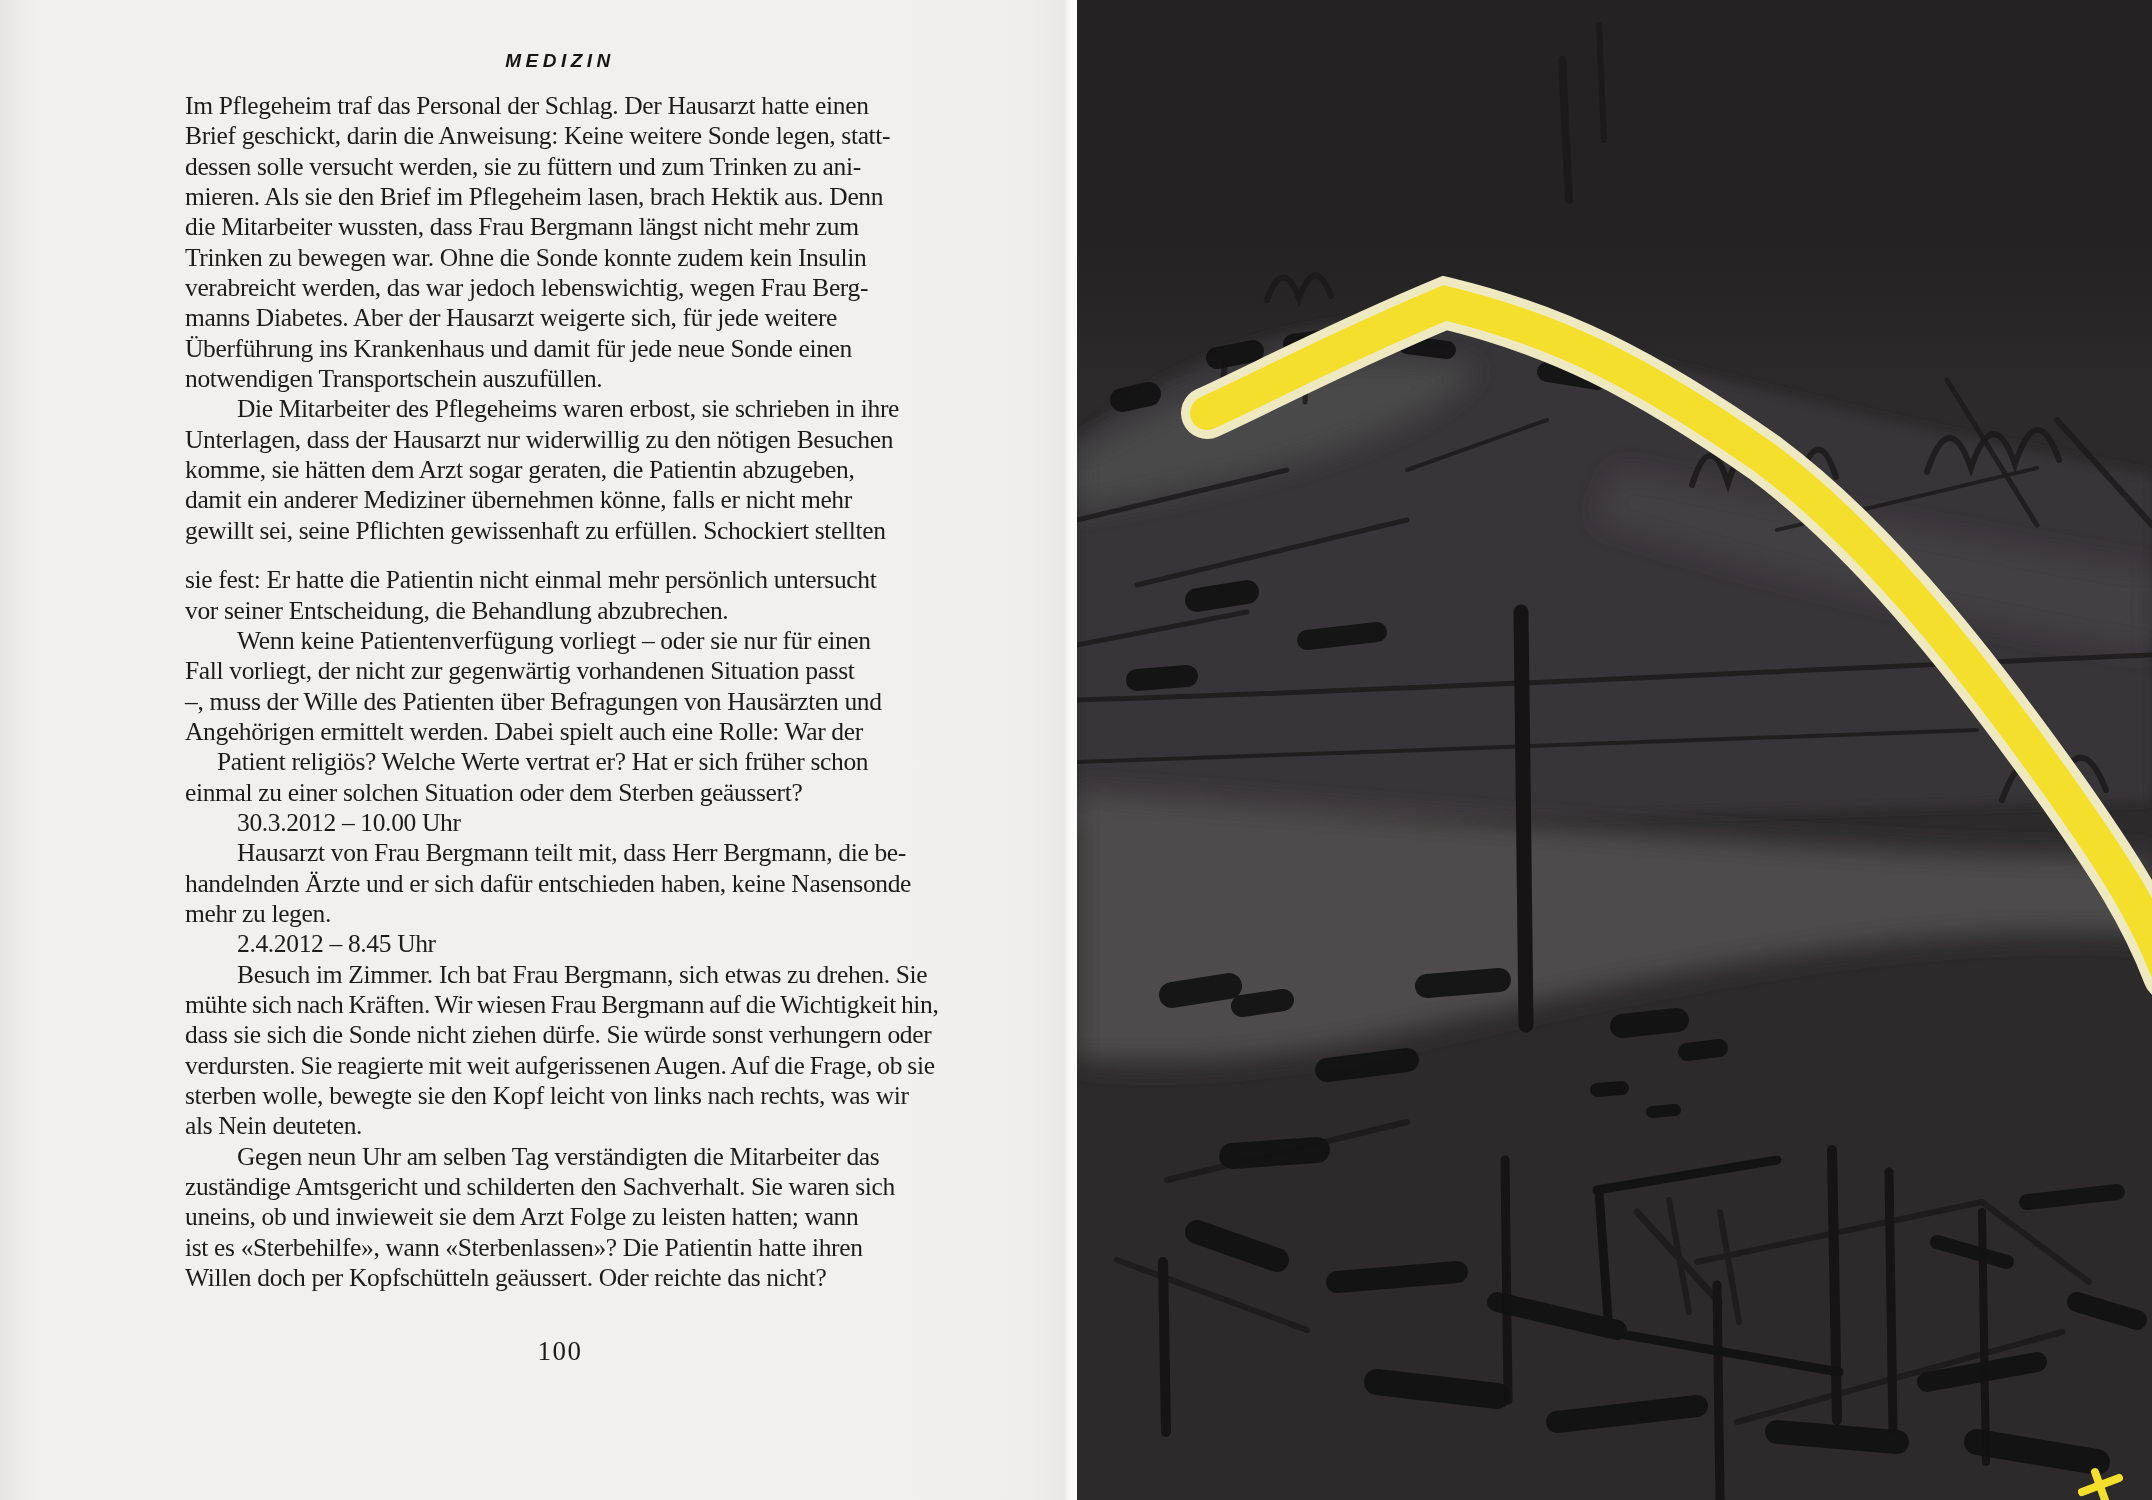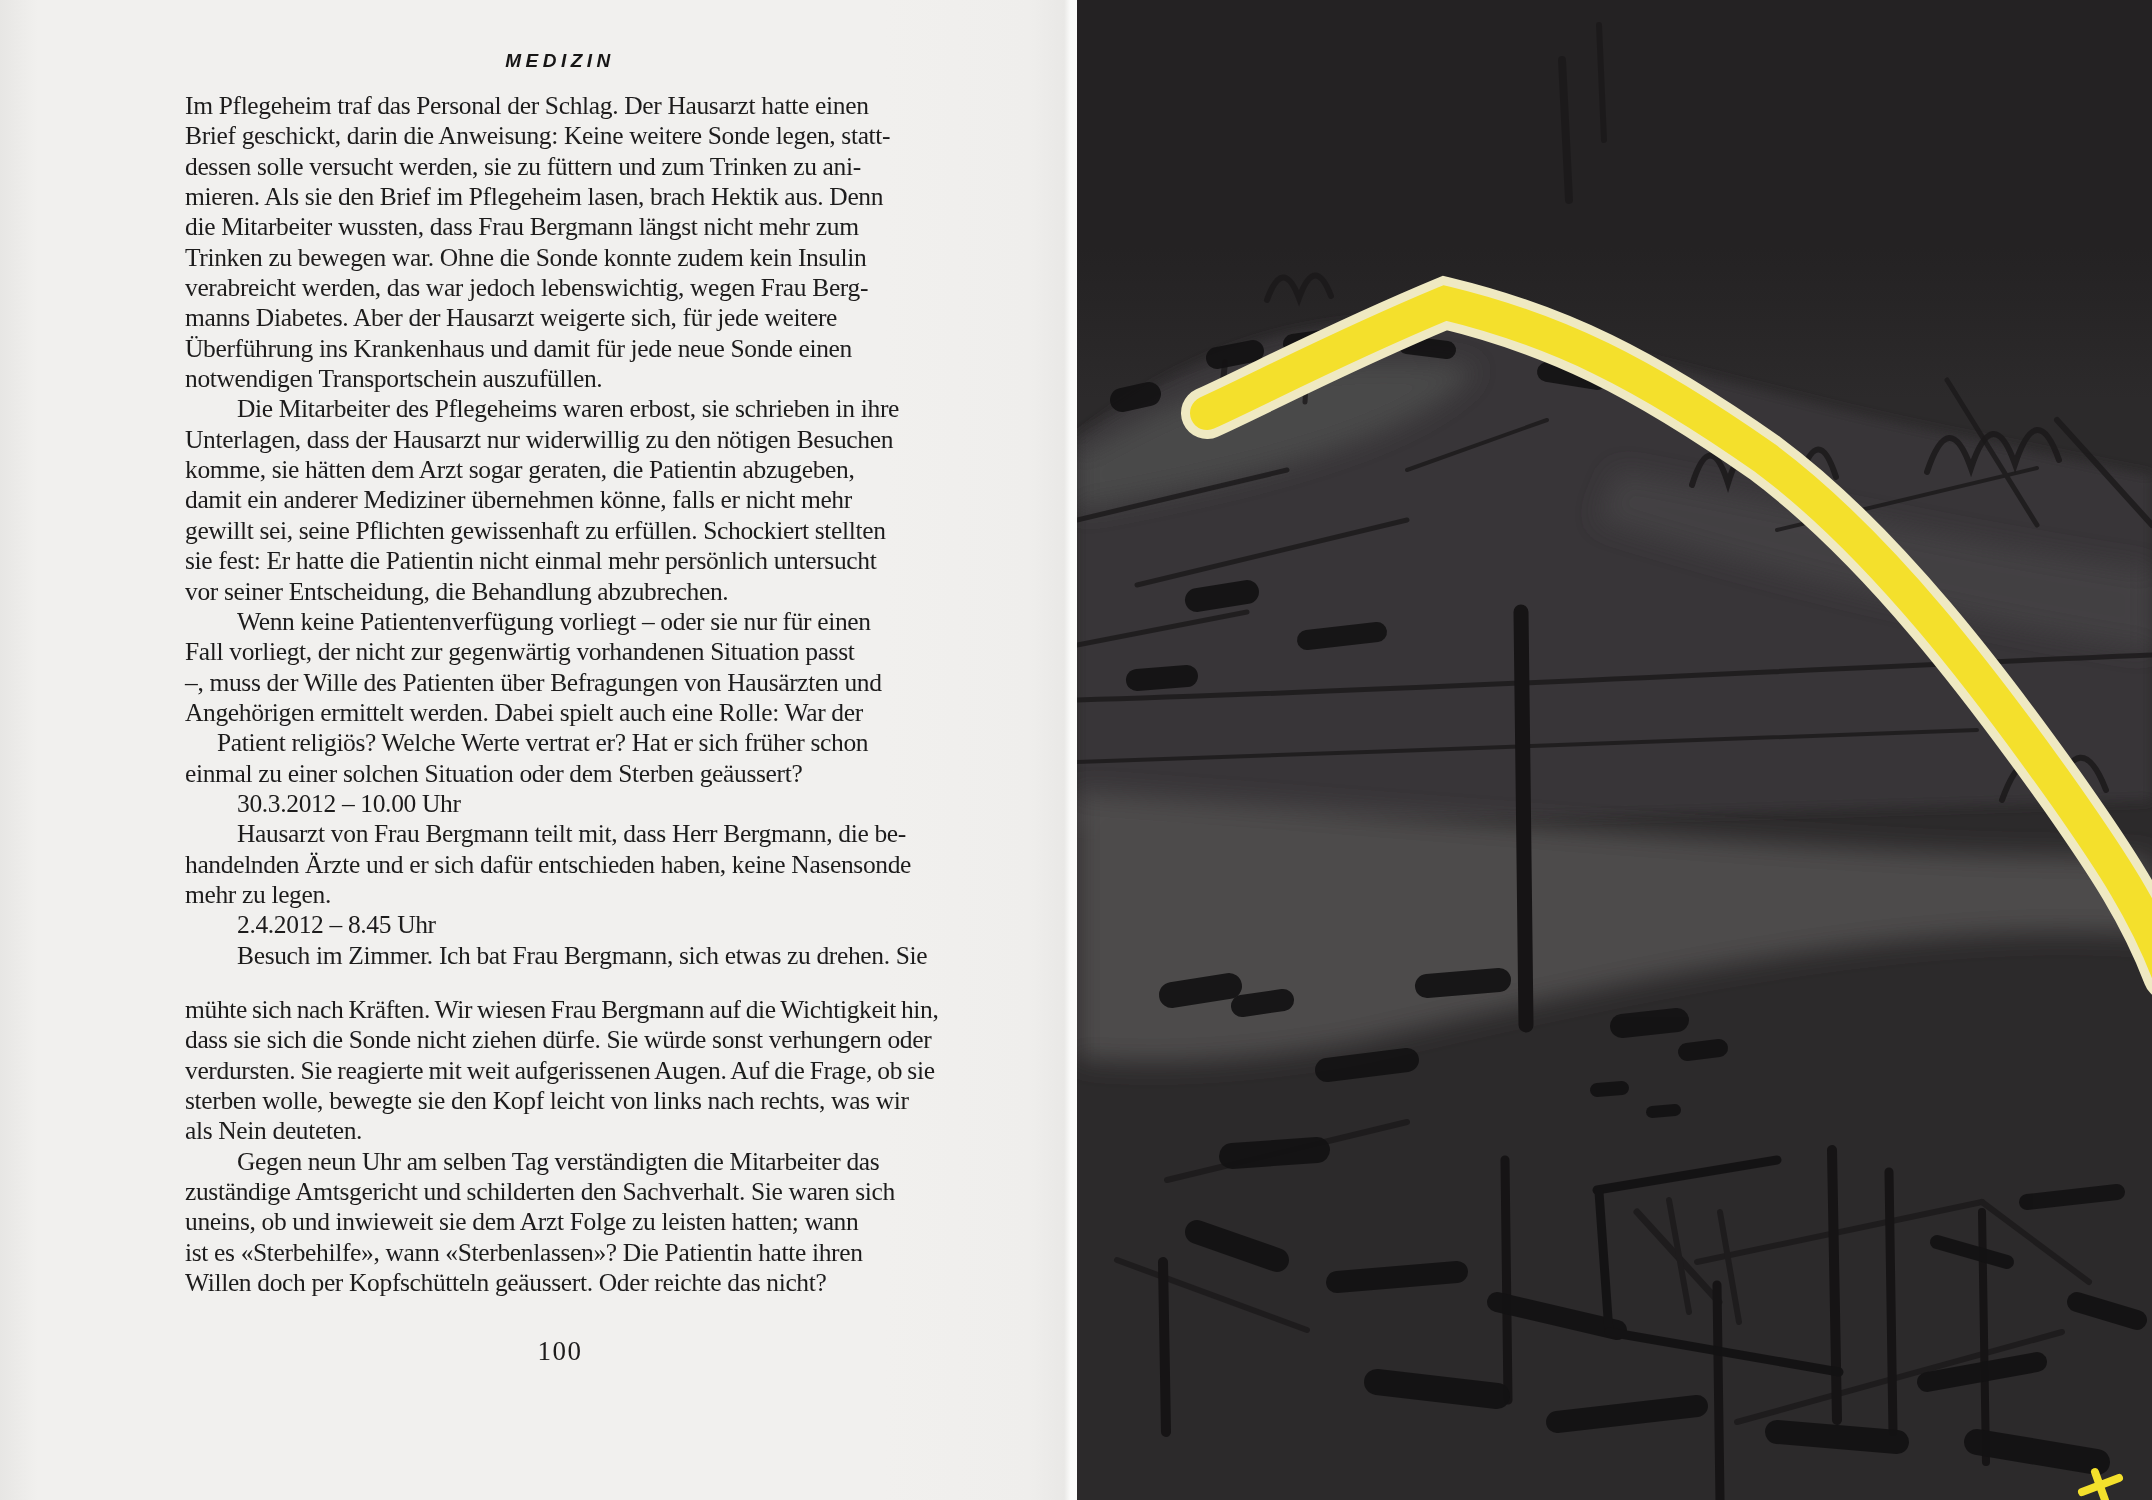--- a/index.html
+++ b/index.html
@@ -70,35 +70,35 @@
         <div class="line" style="word-spacing: 0px;">Trinken zu bewegen war. Ohne die Sonde konnte zudem kein Insulin</div>
         <div class="line" style="word-spacing: 0px;">verabreicht werden, das war jedoch lebenswichtig, wegen Frau Berg-</div>
         <div class="line" style="word-spacing: 0px;">manns Diabetes. Aber der Hausarzt weigerte sich, für jede weitere</div>
         <div class="line" style="word-spacing: 0px;">Überführung ins Krankenhaus und damit für jede neue Sonde einen</div>
         <div class="line">notwendigen Transportschein auszufüllen.</div>
         <div class="line ind" style="word-spacing: 0px;">Die Mitarbeiter des Pflegeheims waren erbost, sie schrieben in ihre</div>
         <div class="line" style="word-spacing: 0px;">Unterlagen, dass der Hausarzt nur widerwillig zu den nötigen Besuchen</div>
         <div class="line" style="word-spacing: 0px;">komme, sie hätten dem Arzt sogar geraten, die Patientin abzugeben,</div>
         <div class="line" style="word-spacing: 0px;">damit ein anderer Mediziner übernehmen könne, falls er nicht mehr</div>
         <div class="line" style="word-spacing: 0px;">gewillt sei, seine Pflichten gewissenhaft zu erfüllen. Schockiert stellten</div>
-        <div class="line" style="word-spacing: 0px;">sie fest: Er hatte die Patientin nicht einmal mehr persönlich untersucht</div>
+        <div class="line" style="word-spacing: 0px; margin-top: 19px;">sie fest: Er hatte die Patientin nicht einmal mehr persönlich untersucht</div>
         <div class="line">vor seiner Entscheidung, die Behandlung abzubrechen.</div>
         <div class="line ind" style="word-spacing: 0px;">Wenn keine Patientenverfügung vorliegt – oder sie nur für einen</div>
         <div class="line" style="word-spacing: 0px;">Fall vorliegt, der nicht zur gegenwärtig vorhandenen Situation passt</div>
         <div class="line" style="word-spacing: 0px;">–, muss der Wille des Patienten über Befragungen von Hausärzten und</div>
         <div class="line" style="word-spacing: 0px;">Angehörigen ermittelt werden. Dabei spielt auch eine Rolle: War der</div>
         <div class="line" style="word-spacing: 0px; margin-left: 32px;">Patient religiös? Welche Werte vertrat er? Hat er sich früher schon</div>
         <div class="line">einmal zu einer solchen Situation oder dem Sterben geäussert?</div>
         <div class="line ind">30.3.2012 – 10.00 Uhr</div>
         <div class="line it ind" style="word-spacing: 0px;">Hausarzt von Frau Bergmann teilt mit, dass Herr Bergmann, die be-</div>
         <div class="line it" style="word-spacing: 0px;">handelnden Ärzte und er sich dafür entschieden haben, keine Nasensonde</div>
         <div class="line it">mehr zu legen.</div>
         <div class="line ind">2.4.2012 – 8.45 Uhr</div>
         <div class="line it ind" style="word-spacing: 0px;">Besuch im Zimmer. Ich bat Frau Bergmann, sich etwas zu drehen. Sie</div>
-        <div class="line it" style="word-spacing: -1px; margin-top: 24px;">mühte sich nach Kräften. Wir wiesen Frau Bergmann auf die Wichtigkeit hin,</div>
+        <div class="line it" style="word-spacing: -1px;">mühte sich nach Kräften. Wir wiesen Frau Bergmann auf die Wichtigkeit hin,</div>
         <div class="line it" style="word-spacing: 0px;">dass sie sich die Sonde nicht ziehen dürfe. Sie würde sonst verhungern oder</div>
         <div class="line it" style="word-spacing: -0.727273px;">verdursten. Sie reagierte mit weit aufgerissenen Augen. Auf die Frage, ob sie</div>
         <div class="line it" style="word-spacing: 0px;">sterben wolle, bewegte sie den Kopf leicht von links nach rechts, was wir</div>
         <div class="line it">als Nein deuteten.</div>
         <div class="line ind" style="word-spacing: 0px;">Gegen neun Uhr am selben Tag verständigten die Mitarbeiter das</div>
         <div class="line" style="word-spacing: 0px;">zuständige Amtsgericht und schilderten den Sachverhalt. Sie waren sich</div>
         <div class="line" style="word-spacing: 0px;">uneins, ob und inwieweit sie dem Arzt Folge zu leisten hatten; wann</div>
         <div class="line" style="word-spacing: 0px;">ist es «Sterbehilfe», wann «Sterbenlassen»? Die Patientin hatte ihren</div>
         <div class="line">Willen doch per Kopfschütteln geäussert. Oder reichte das nicht?</div>
       </div>

